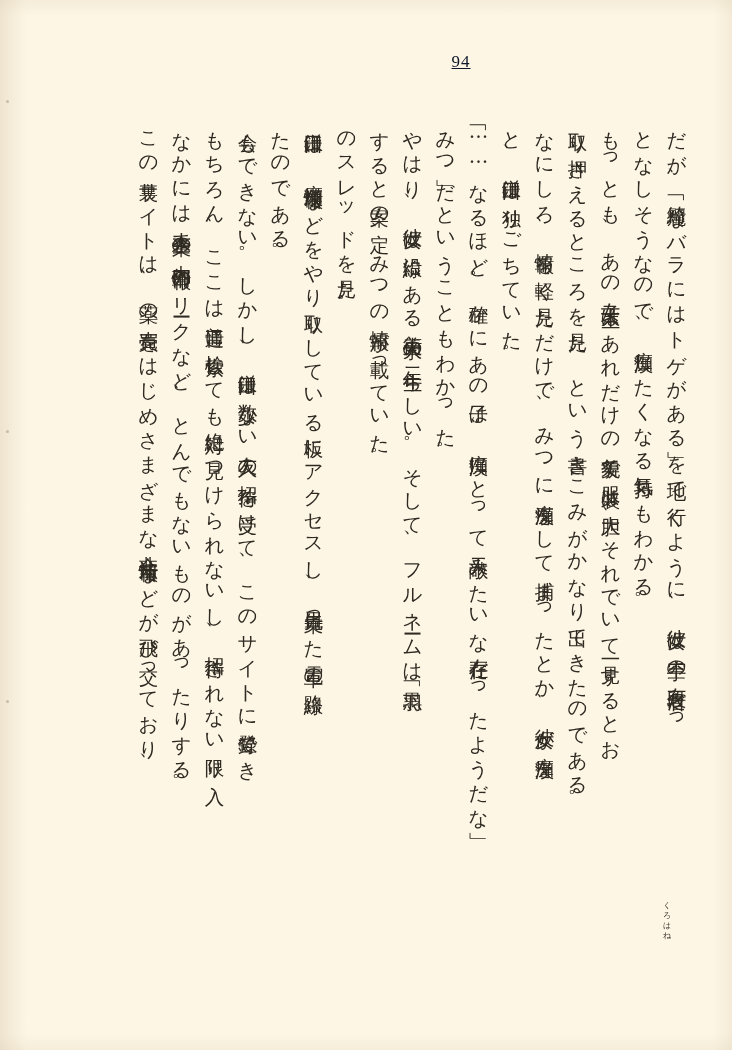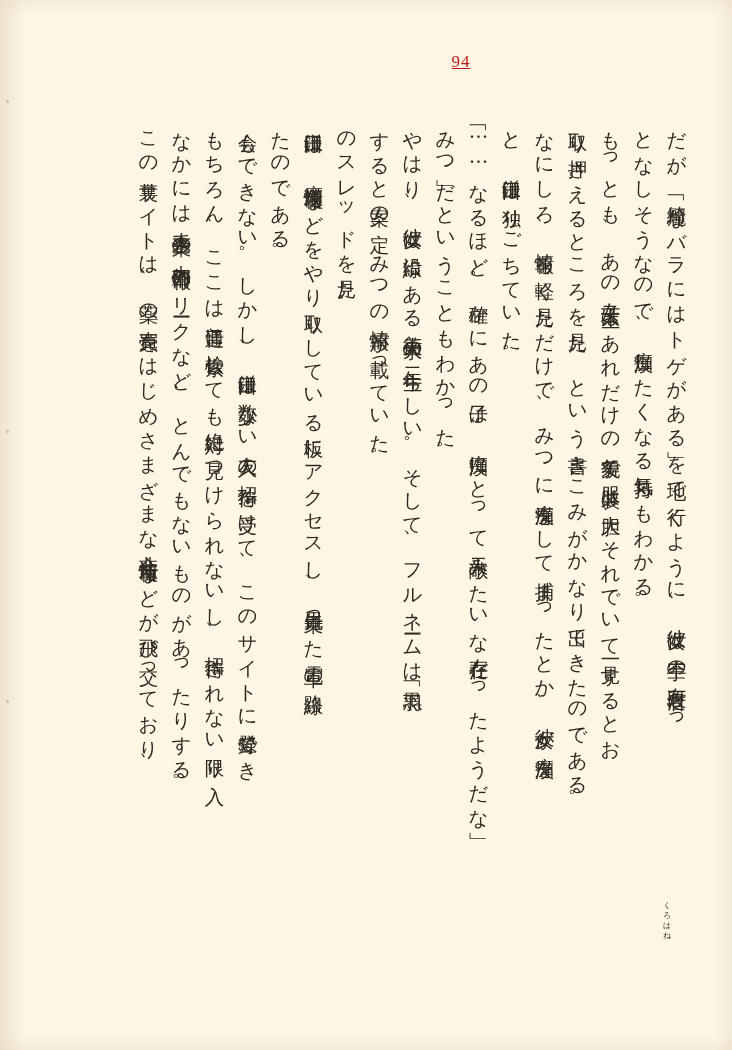--- a/index.html
+++ b/index.html
@@ -29,21 +29,21 @@
       linear-gradient(0deg, rgba(225,212,188,0.30) 0px, rgba(253,246,229,0) 16px);
     pointer-events: none;
   }
   .page-number {
     position: absolute;
     top: 52px;
     left: 0;
     width: 732px;
     text-align: center;
     font-size: 17px;
-    color: #b91c1c;
+    color: #0f172a;
     letter-spacing: 1px;
     text-decoration: underline;
   }
   .page-number span { padding-left: 190px; }
 
   
   .text-block {
     position: absolute;
     top: 118px;
     right: 46px;

